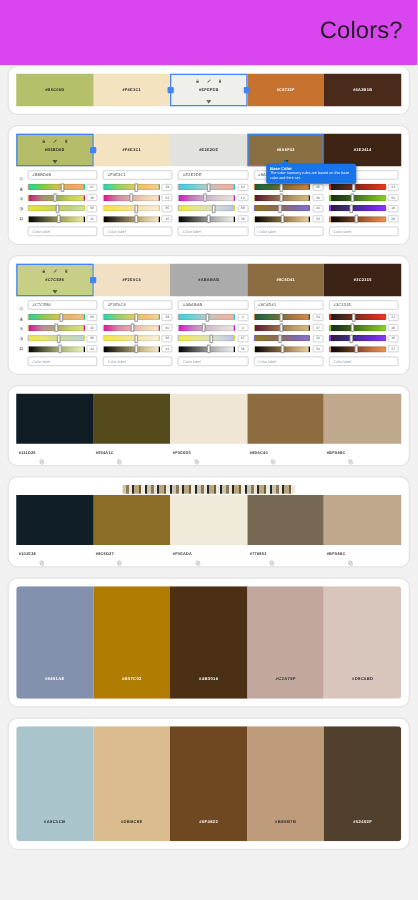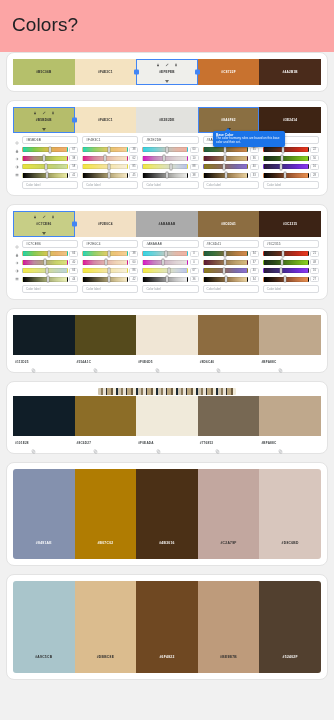--- a/index.html
+++ b/index.html
@@ -6,22 +6,23 @@
   html, body {
     width: 334px; height: 720px;
     background: #f1f1f1;
     font-family: "Liberation Sans", sans-serif;
     overflow: hidden;
   }
   .page { width: 334px; height: 720px; background: #f1f1f1; position: relative; }
 
   
   .header {
-    background: #fca5a5;
+    background: #d946ef;
     padding: 14px 12px 16px 12px;
+    text-align: right;
   }
   .page-title {
     font-size: 19px;
     color: #202124;
     font-weight: 400;
     letter-spacing: .1px;
   }
 
   
   .card {

